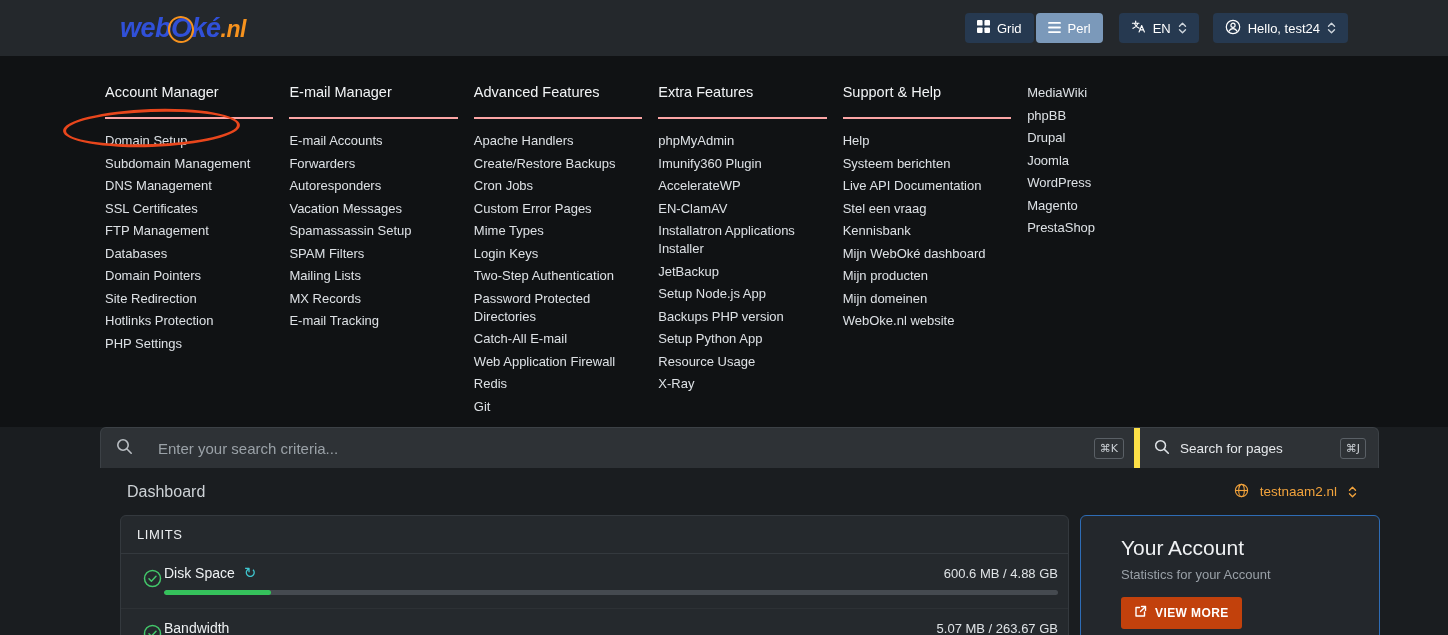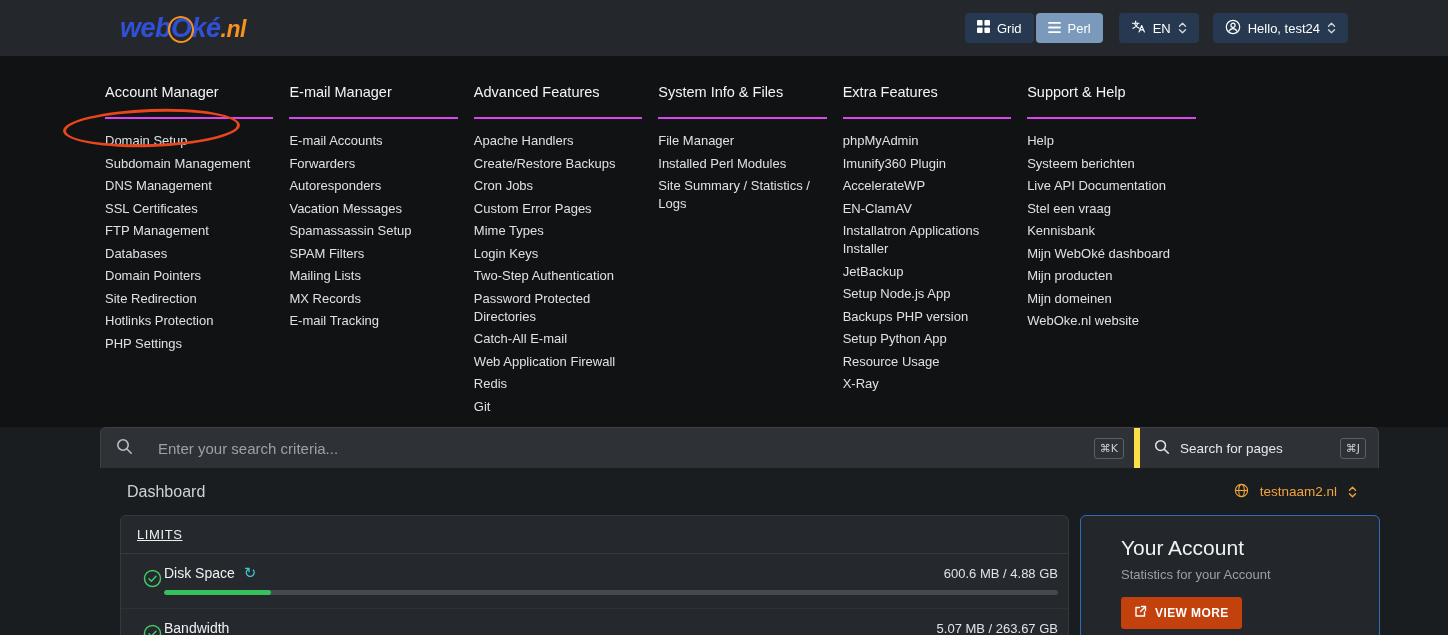--- a/index.html
+++ b/index.html
@@ -40,21 +40,21 @@
 
   
   .mega-menu {
     background: #101214; height: 371px;
     padding: 28px 68px 0 105px;
     display: grid; grid-template-columns: repeat(7, 1fr); gap: 16px;
     position: relative; align-items: start;
   }
   .menu-col-title {
     font-size: 14.5px; color: #f2f4f6;
-    padding-bottom: 17px; border-bottom: 2px solid #d946ef; margin-bottom: 13px;
+    padding-bottom: 17px; border-bottom: 2px solid #fca5a5; margin-bottom: 13px;
   }
   .menu-item {
     display: block; font-size: 13px; line-height: 18px; margin-bottom: 4.5px;
     color: #dde1e5; text-decoration: none; cursor: pointer;
   }
   .annotation-ellipse {
     position: absolute; left: 63px; top: 53px; width: 177px; height: 38px;
     border: 3.5px solid #e8461c; border-radius: 50%;
     transform: rotate(-2deg); pointer-events: none;
   }
@@ -98,21 +98,21 @@
   .domain-select .chev-stack { color: #f2a33c; }
 
   
   .content-row { margin: 0 68px 0 120px; display: flex; gap: 11px; align-items: flex-start; }
   .card {
     background: #25292d; border: 1px solid #34393e; border-radius: 6px;
   }
   .limits-card { flex: 1; min-height: 300px; }
   .card-header {
     padding: 11px 16px; font-size: 13px; letter-spacing: 0.6px;
-    color: #eceff1; border-bottom: 1px solid #34393e; text-decoration: underline;
+    color: #eceff1; border-bottom: 1px solid #34393e;
   }
   .limit-row { display: flex; gap: 2px; padding: 11px 10px 13px 22px; }
   .limit-row + .limit-row { border-top: 1px solid #2d3135; }
   .limit-icon { margin-top: 4px; flex: 0 0 19px; }
   .limit-main { flex: 1; }
   .limit-head { display: flex; align-items: center; justify-content: space-between; margin-bottom: 9px; }
   .limit-label { font-size: 14px; color: #eef1f3; display: flex; gap: 9px; align-items: center; }
   .refresh-icon { color: #3fc6cf; font-size: 15px; line-height: 1; font-family: "DejaVu Sans", sans-serif; cursor: pointer; }
   .limit-value { font-size: 13px; color: #dfe3e6; }
   .progress { height: 5px; background: #454a50; border-radius: 3px; overflow: hidden; }
@@ -270,30 +270,20 @@
   <a class="menu-item">Catch-All E-mail</a>
 
   <a class="menu-item">Web Application Firewall</a>
 
   <a class="menu-item">Redis</a>
 
   <a class="menu-item">Git</a>
 </div>
   </div>
 
-  <div class="menu-col">
-    <div class="menu-col-title">System Info &amp; Files</div>
-    <div class="menu-items">
-  <a class="menu-item">File Manager</a>
-
-  <a class="menu-item">Installed Perl Modules</a>
-
-  <a class="menu-item">Site Summary / Statistics / Logs</a>
-</div>
-  </div>
 
   <div class="menu-col">
     <div class="menu-col-title">Extra Features</div>
     <div class="menu-items">
   <a class="menu-item">phpMyAdmin</a>
 
   <a class="menu-item">Imunify360 Plugin</a>
 
   <a class="menu-item">AccelerateWP</a>
 
@@ -332,20 +322,35 @@
 
   <a class="menu-item">Mijn producten</a>
 
   <a class="menu-item">Mijn domeinen</a>
 
   <a class="menu-item">WebOke.nl website</a>
 </div>
   </div>
 
   <div class="menu-col">
+    <div class="menu-items">
+  <a class="menu-item">MediaWiki</a>
+
+  <a class="menu-item">phpBB</a>
+
+  <a class="menu-item">Drupal</a>
+
+  <a class="menu-item">Joomla</a>
+
+  <a class="menu-item">WordPress</a>
+
+  <a class="menu-item">Magento</a>
+
+  <a class="menu-item">PrestaShop</a>
+</div>
   </div>
 </nav>
 
 <div class="search-strip">
   <div class="search-main">
     <span>
       <svg width="17" height="17" viewBox="0 0 17 17" fill="none" stroke="currentColor" stroke-width="1.6" stroke-linecap="round">
           <circle cx="7" cy="7" r="5.2"></circle>
           <path d="M11 11l4.2 4.2"></path>
         </svg>

